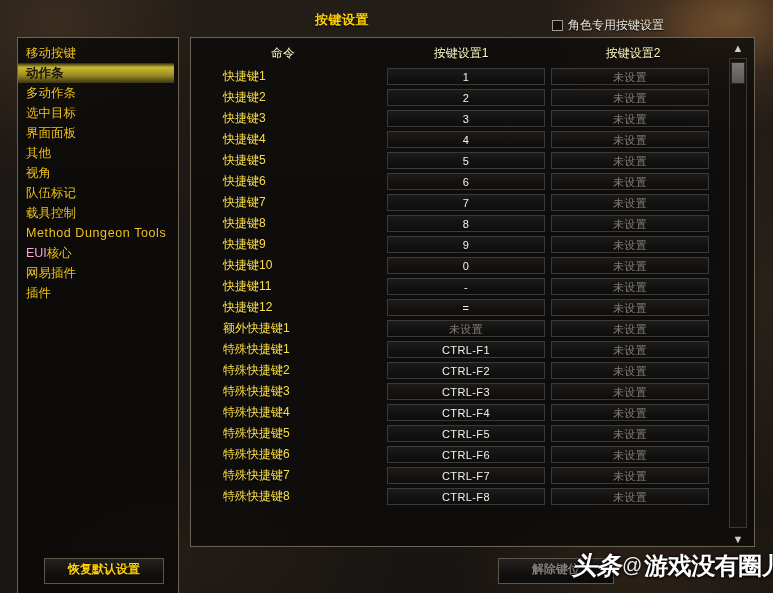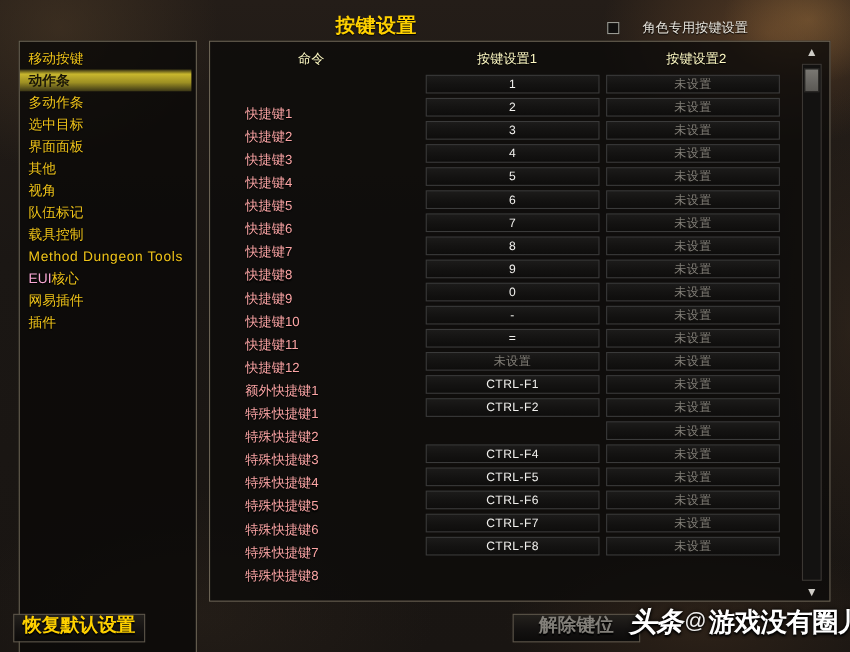--- a/index.html
+++ b/index.html
@@ -28,28 +28,28 @@
     background:
       radial-gradient(ellipse 120px 90px at 735px 18px, rgba(180,130,70,0.35), rgba(0,0,0,0) 65%),
       radial-gradient(ellipse 90px 300px at 772px 300px, rgba(60,45,32,0.45), rgba(0,0,0,0) 75%);
   }
   #root { position: absolute; inset: 0; }
 
   
   .title {
     position: absolute; top: 11px; left: 0; width: 684px;
     text-align: center;
-    font-size: 18px; font-weight: bold;
+    font-size: 13px; font-weight: bold;
     color: #ffd100;
     letter-spacing: .5px;
     text-shadow: 0 1px 1px #000;
   }
   .charcheck {
     position: absolute; top: 17px; left: 552px;
-    display: flex; align-items: center; gap: 21px;
+    display: flex; align-items: center; gap: 5px;
   }
   .cbox {
     width: 11px; height: 11px;
     border: 1px solid #9a9a93;
     background: #100f0e;
     display: inline-block;
   }
   .charcheck .lab {
     font-size: 12px; color: #e9e6de;
     text-shadow: 0 1px 1px #000;
@@ -103,24 +103,23 @@
   .rows {
     position: absolute; top: 28px; left: 0; width: 545px;
   }
   .row {
     position: relative;
     height: 21px;
   }
   .row .cmd {
     position: absolute; left: 32px; top: 0;
     height: 21px; line-height: 21px;
-    font-size: 12px; color: #fca5a5;
+    font-size: 12px; color: #fde047;
     white-space: nowrap;
     text-shadow: 0 1px 1px #000;
-    margin-top: 27px;
   }
   .keybtn {
     position: absolute; top: 2px;
     height: 17px; line-height: 16px;
     text-align: center;
     font-size: 11px;
     border: 1px solid #3a3a3a;
     background: linear-gradient(180deg, #1c1b1a 0%, #141312 50%, #0e0d0c 100%);
     color: #f2f1ee;
     letter-spacing: .4px;
@@ -154,24 +153,25 @@
     color: #cfcdc7; font-size: 11px;
   }
   .arrow.up { top: 0; }
   .arrow.down { top: 491px; }
 
   
   .btn {
     position: absolute;
     height: 26px; line-height: 20px;
     text-align: center;
-    font-size: 17px; font-weight: bold;
+    font-size: 12px; font-weight: bold;
     border: 1px solid #5d564a;
     background: linear-gradient(180deg,#24211d 0%, #141211 55%, #0c0b0a 100%);
     text-shadow: 0 1px 1px #000;
+    margin-left: 32px;
   }
   .btn.reset  { left: 12px;  top: 558px; width: 120px; color: #ffd100; }
   .btn.unbind { left: 466px; top: 558px; width: 116px; color: #83807a; }
 
   
   .watermark {
     position: absolute; left: 572px; top: 549px;
     display: flex; align-items: center; gap: 2px;
     font-size: 25px; font-weight: bold;
     color: #ffffff;
@@ -290,20 +290,21 @@
           <div class="keybtn k1">CTRL-F1</div>
           <div class="keybtn k2 unset">未设置</div>
         </div>
         <div class="row">
           <div class="cmd">特殊快捷键2</div>
           <div class="keybtn k1">CTRL-F2</div>
           <div class="keybtn k2 unset">未设置</div>
         </div>
         <div class="row">
           <div class="cmd">特殊快捷键3</div>
+          <div class="keybtn k1">CTRL-F3</div>
           <div class="keybtn k2 unset">未设置</div>
         </div>
         <div class="row">
           <div class="cmd">特殊快捷键4</div>
           <div class="keybtn k1">CTRL-F4</div>
           <div class="keybtn k2 unset">未设置</div>
         </div>
         <div class="row">
           <div class="cmd">特殊快捷键5</div>
           <div class="keybtn k1">CTRL-F5</div>

